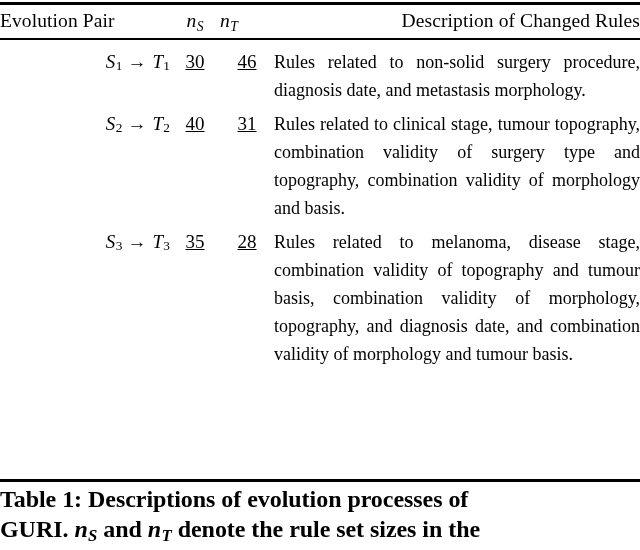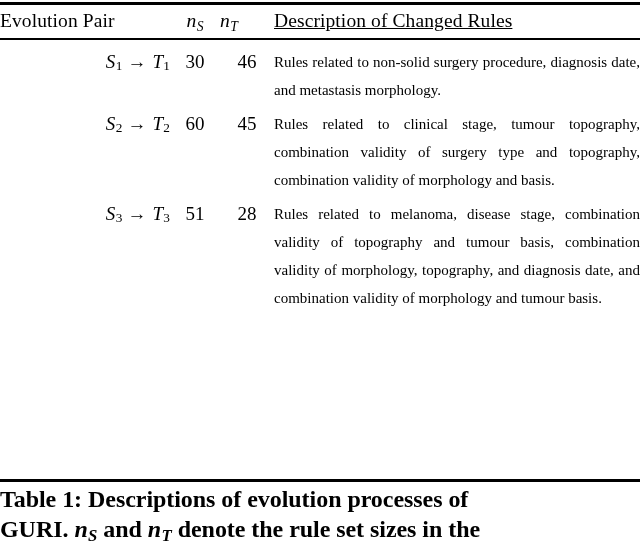--- a/index.html
+++ b/index.html
@@ -73,40 +73,41 @@
   
   .hdr-cell {
     font-size: 19.5px;
     line-height: 30px;
     height: 32px;
     letter-spacing: .1px;
   }
   .hdr-pair  { padding-left: 10px; text-align: left; }
   .hdr-ns    { }
   .hdr-nt    { text-align: left; }
-  .hdr-desc  { padding-left: 0px; text-align: left; text-decoration: underline; }
+  .hdr-desc  { padding-left: 0px; text-align: right; }
 
   
   .body-row > td {
     padding-top: 6px;
   }
   .cell-pair {
     font-size: 19px;
     line-height: 28px;
     text-align: right;
     padding-left: 45px;
     white-space: nowrap;
   }
   .cell-num {
     font-size: 19px;
     line-height: 28px;
     text-align: center;
+    text-decoration: underline;
   }
   .cell-desc {
-    font-size: 15px;
+    font-size: 18px;
     line-height: 28px;
     text-align: justify;
     text-justify: inter-word;
     hyphens: manual;
     padding-right: 11px;
   }
 
   
   .mvar {
     font-style: italic;
@@ -174,28 +175,28 @@
 
       <tr class="body-row">
         <td class="cell-pair"><span class="mvar">S</span><span class="msub-up">1</span><span class="arrow">→</span><span class="mvar">T</span><span class="msub-up">1</span></td>
         <td class="cell-num">30</td>
         <td class="cell-num">46</td>
         <td class="cell-desc">Rules related to non-solid surgery procedure, diagnosis date, and metastasis morphology.</td>
       </tr>
 
       <tr class="body-row">
         <td class="cell-pair"><span class="mvar">S</span><span class="msub-up">2</span><span class="arrow">→</span><span class="mvar">T</span><span class="msub-up">2</span></td>
-        <td class="cell-num">60</td>
-        <td class="cell-num">45</td>
+        <td class="cell-num">40</td>
+        <td class="cell-num">31</td>
         <td class="cell-desc">Rules related to clinical stage, tumour topography, combination validity of surgery type and topography, combination validity of morphology and basis.</td>
       </tr>
 
       <tr class="body-row">
         <td class="cell-pair"><span class="mvar">S</span><span class="msub-up">3</span><span class="arrow">→</span><span class="mvar">T</span><span class="msub-up">3</span></td>
-        <td class="cell-num">51</td>
+        <td class="cell-num">35</td>
         <td class="cell-num">28</td>
         <td class="cell-desc">Rules related to melanoma, disease stage, combination validity of topography and tumour basis, combination validity of morphology, topography, and diagnosis date, and combination validity of morphology and tumour basis.</td>
       </tr>
 
     </tbody>
   </table>
 
   <div class="caption"><span>Table 1: Descriptions of evolution processes of GURI.</span> <span class="mvar">n</span><span class="msub">S</span> <span>and</span> <span class="mvar">n</span><span class="msub">T</span> <span>denote the rule set sizes in the source and target GURI.</span></div>
 
 </div>

